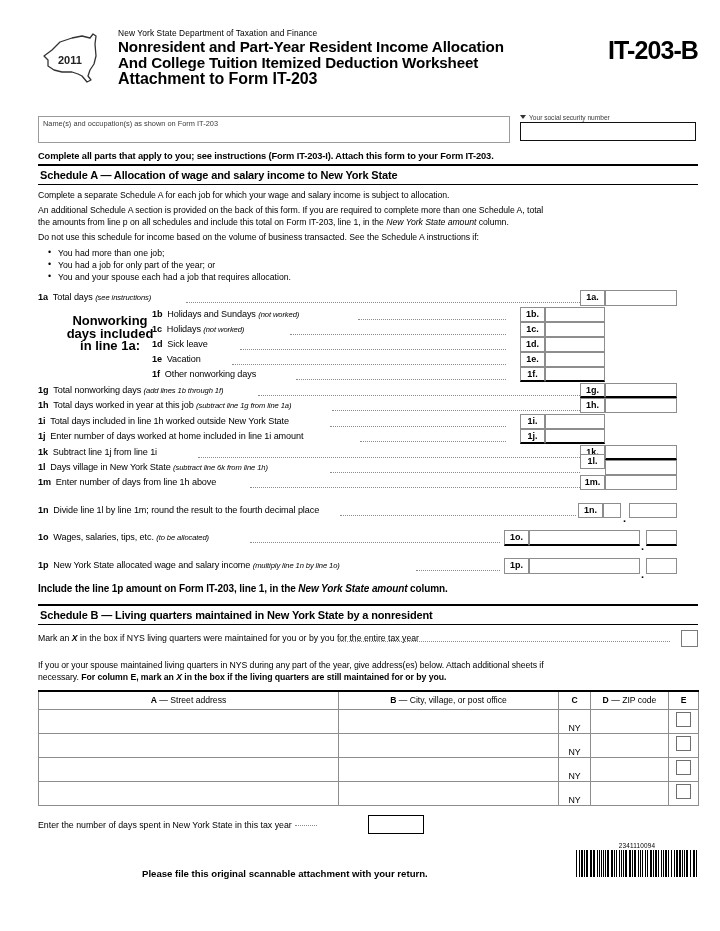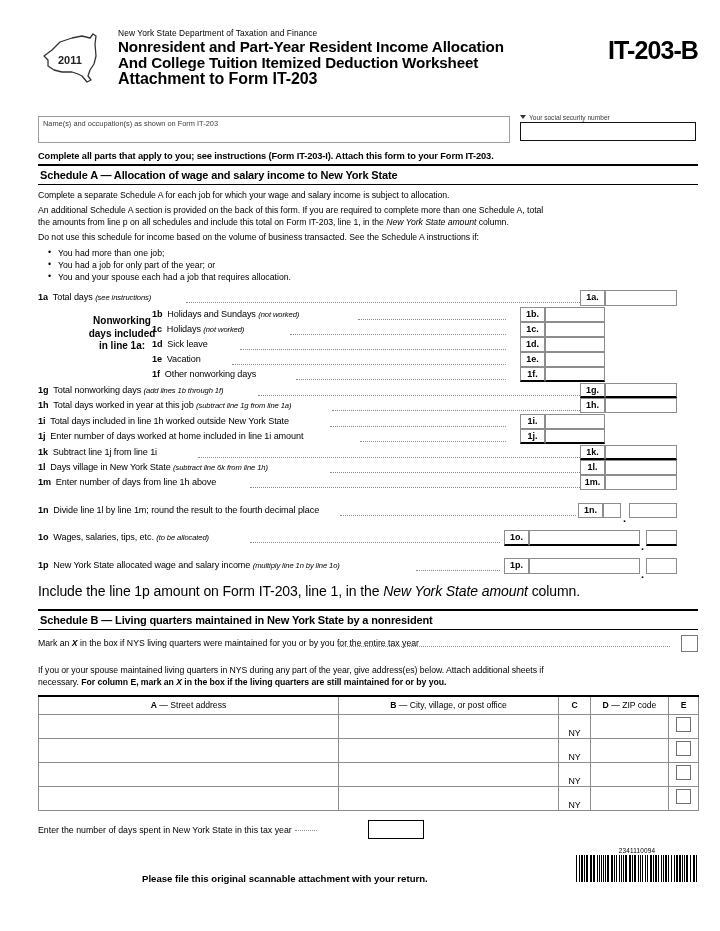--- a/index.html
+++ b/index.html
@@ -69,37 +69,37 @@
   
   .lines { position: relative; margin: 6px 0 0 0; height: 290px; }
   .ln { position: absolute; font-size: 9.1px; white-space: nowrap; letter-spacing: -.1px; }
   .ln .no { font-weight: bold; display: inline-block; }
   .note { font-size: 7.6px; font-style: italic; }
   .leader {
     position: absolute; height: 1px; border-bottom: 1px dotted #8a8a8a; bottom: 3px;
   }
 
   .nonwork {
-    position: absolute; left: 68px; top: 26px; width: 108px;
-    font-size: 10px; font-weight: bold; text-align: center; line-height: 12.4px;
+    position: absolute; left: 56px; top: 26px; width: 108px;
+    font-size: 13px; font-weight: bold; text-align: center; line-height: 12.4px;
   }
 
   
   .bx { position: absolute; border: 1px solid #8d8d8d; background: #fff; }
   .bx.thickbot { border-bottom: 2.4px solid #000; }
   .tag {
     position: absolute; border: 1px solid #8d8d8d; background: #fff;
     font-size: 9px; font-weight: bold; text-align: center; line-height: 13px;
   }
   .tag.thickbot { border-bottom: 2.4px solid #000; }
   .dot-sep { position: absolute; font-size: 11px; font-weight: bold; line-height: 6px; }
 
   
   .include-note {
-    margin: 4px 22px 0 38px; font-size: 14px; font-weight: normal; letter-spacing: -.1px;
+    margin: 4px 22px 0 38px; font-size: 10px; font-weight: bold; letter-spacing: -.1px;
   }
 
   
   .sb-wrap { margin-top: 10px; }
   .sb-q { position: relative; margin: 5px 22px 0 38px; font-size: 8.7px; height: 18px; }
   .sb-q .txt { position: absolute; left: 0; top: 3px; }
   .sb-q .dots { position: absolute; left: 300px; right: 28px; top: 11px; border-bottom: 1px dotted #8a8a8a; }
   .sb-chk {
     position: absolute; right: 0; top: 0; width: 17px; height: 17px;
     border: 1px solid #7a7a7a;
@@ -273,21 +273,21 @@
       <span class="no">1k</span>&nbsp;&nbsp;<span>Subtract line 1j from line 1i</span>
     </div>
     <div class="leader" style="left:198px; right:140px; top:168px;"></div>
     <div class="tag thickbot" style="left:580px; top:156px; width:25px; height:15px;">1k.</div>
     <div class="bx thickbot" style="left:605px; top:156px; width:72px; height:15px;"></div>
 
     <div class="ln" style="left:38px; top:173px;">
       <span class="no">1l</span>&nbsp;&nbsp;<span>Days village in New York State </span><span class="note">(subtract line 6k from line 1h)</span>
     </div>
     <div class="leader" style="left:330px; right:140px; top:183px;"></div>
-    <div class="tag" style="left:580px; top:171px; width:25px; height:15px;">1l.</div>
+    <div class="tag" style="left:580px; top:165px; width:25px; height:15px;">1l.</div>
     <div class="bx" style="left:605px; top:171px; width:72px; height:15px;"></div>
 
     <div class="ln" style="left:38px; top:188px;">
       <span class="no">1m</span>&nbsp;&nbsp;<span>Enter number of days from line 1h above</span>
     </div>
     <div class="leader" style="left:250px; right:140px; top:198px;"></div>
     <div class="tag" style="left:580px; top:186px; width:25px; height:15px;">1m.</div>
     <div class="bx" style="left:605px; top:186px; width:72px; height:15px;"></div>
 
     <div class="ln" style="left:38px; top:216px;">

